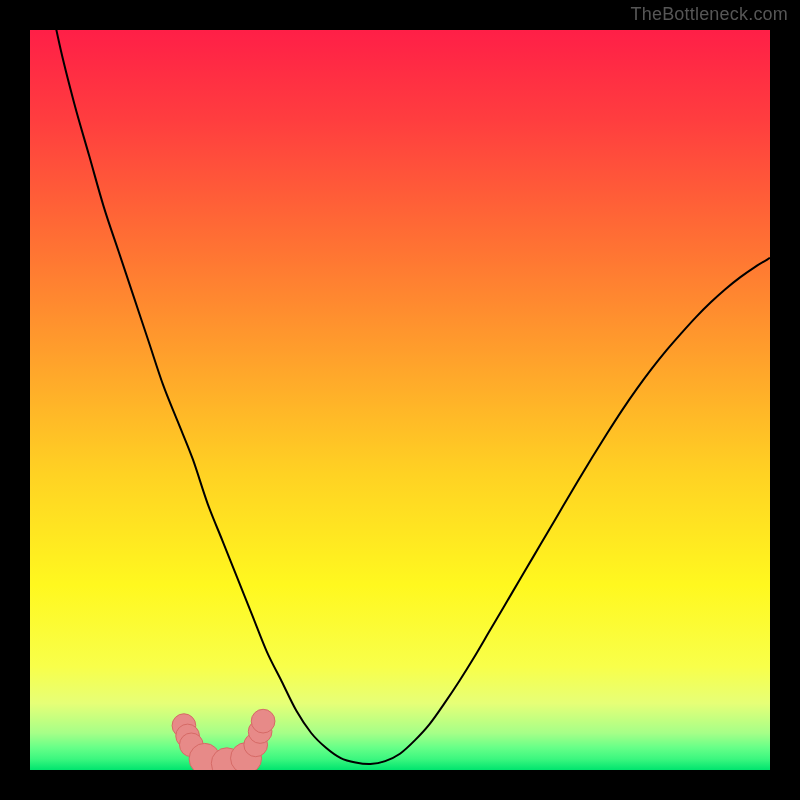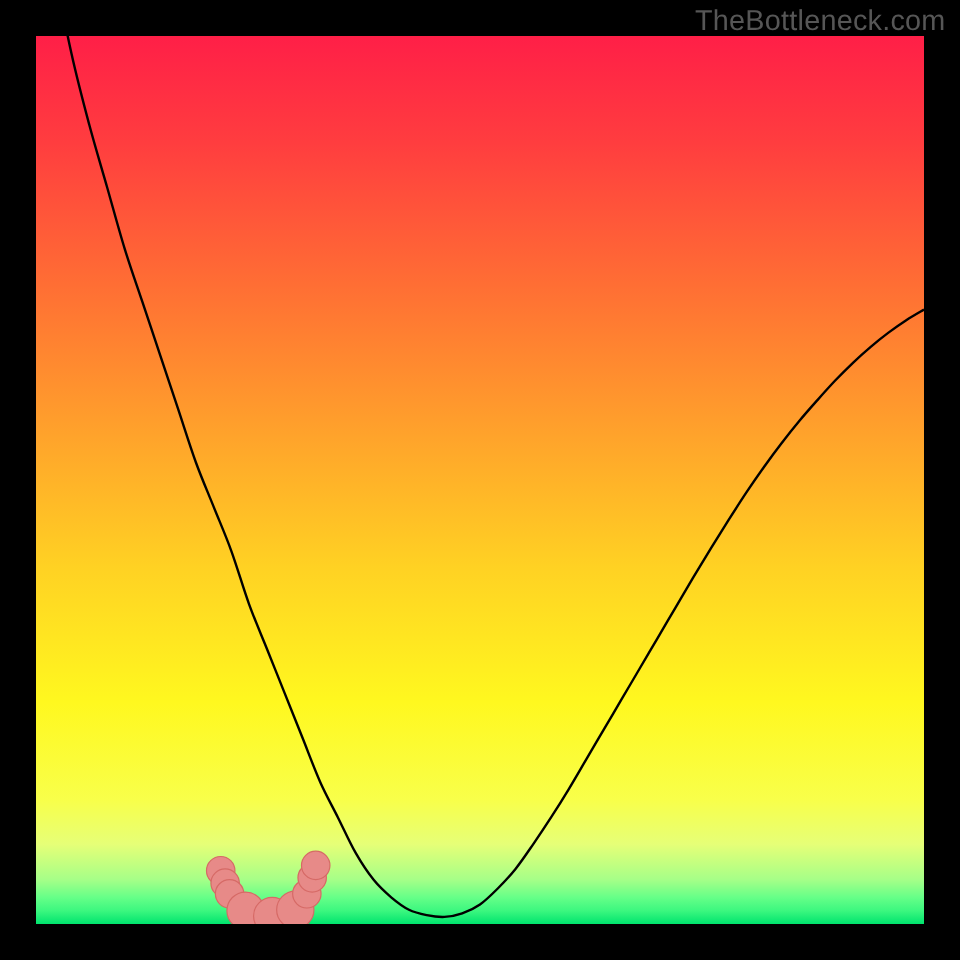--- a/index.html
+++ b/index.html
@@ -14,21 +14,21 @@
     position: relative;
     width: 800px;
     height: 800px;
     background: #000;
   }
   .watermark {
     position: absolute;
     top: 4px;
     right: 12px;
     font-family: Arial, Helvetica, sans-serif;
-    font-size: 24px;
+    font-size: 18px;
     color: #565656;
     letter-spacing: 0.2px;
     z-index: 5;
   }
   .plot-area {
     position: absolute;
     top: 30px;
     left: 30px;
     width: 740px;
     height: 740px;

